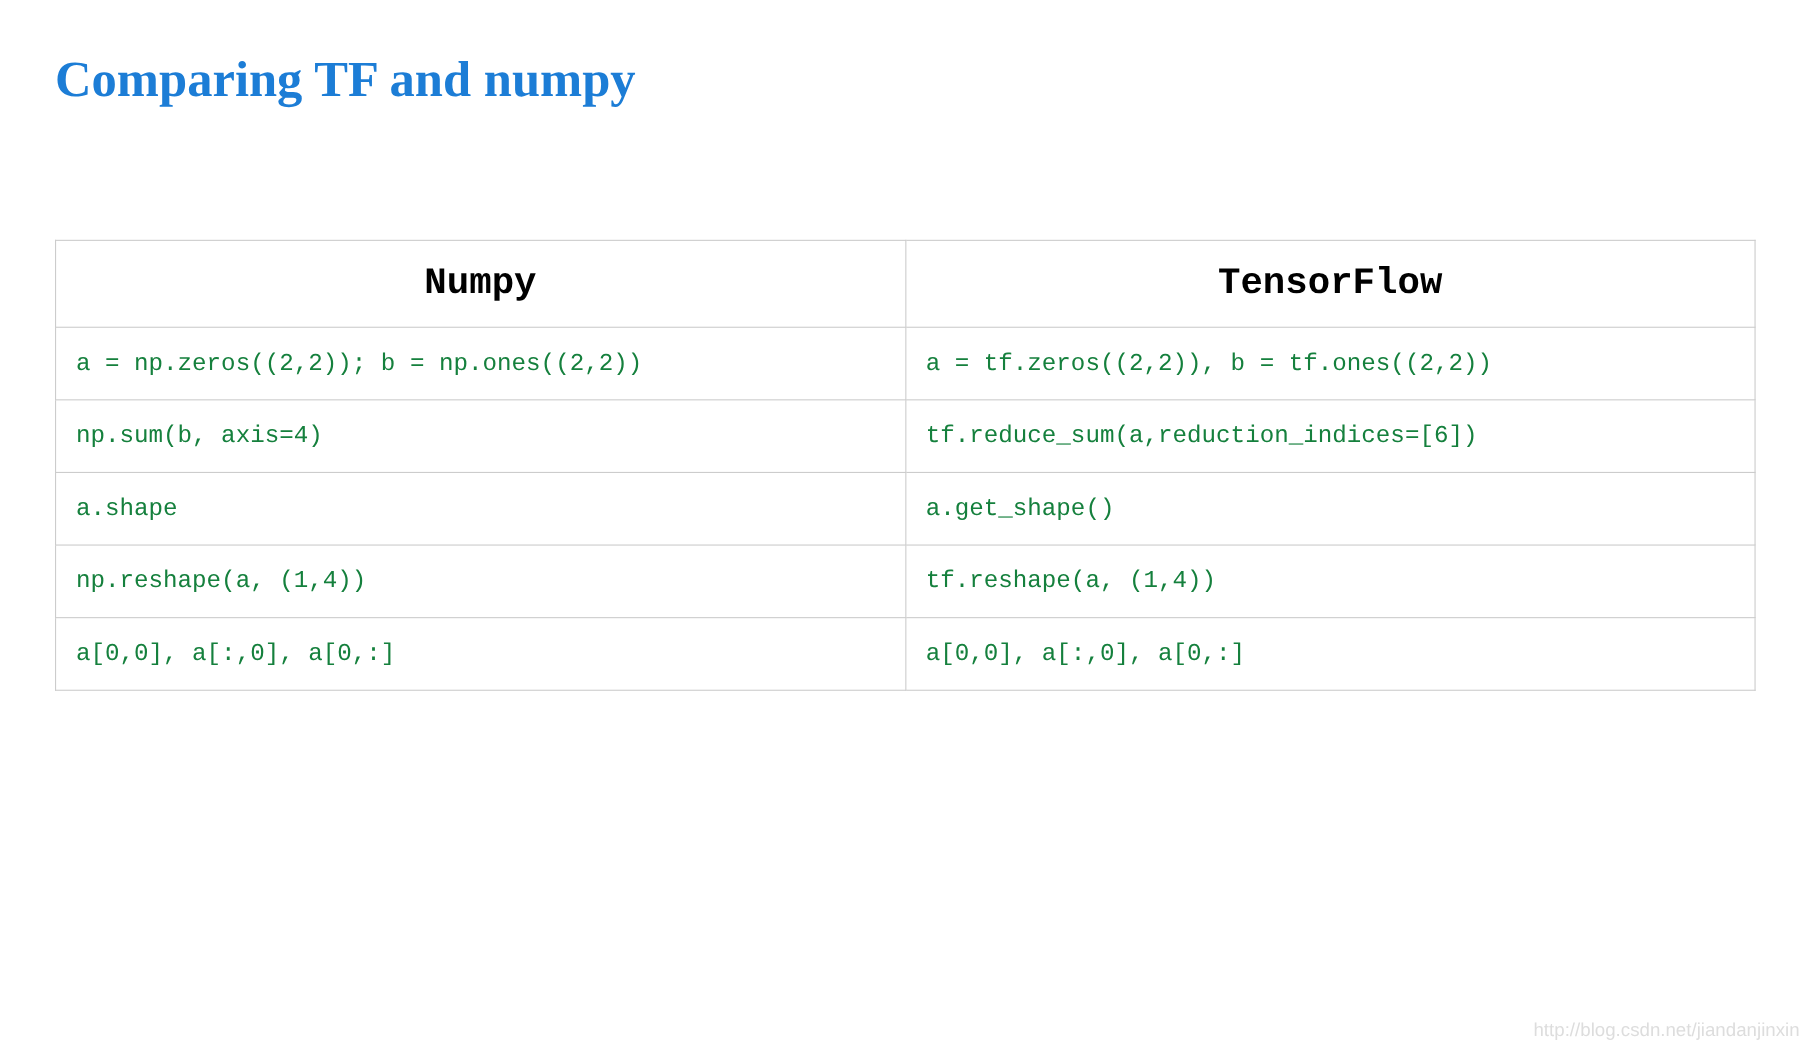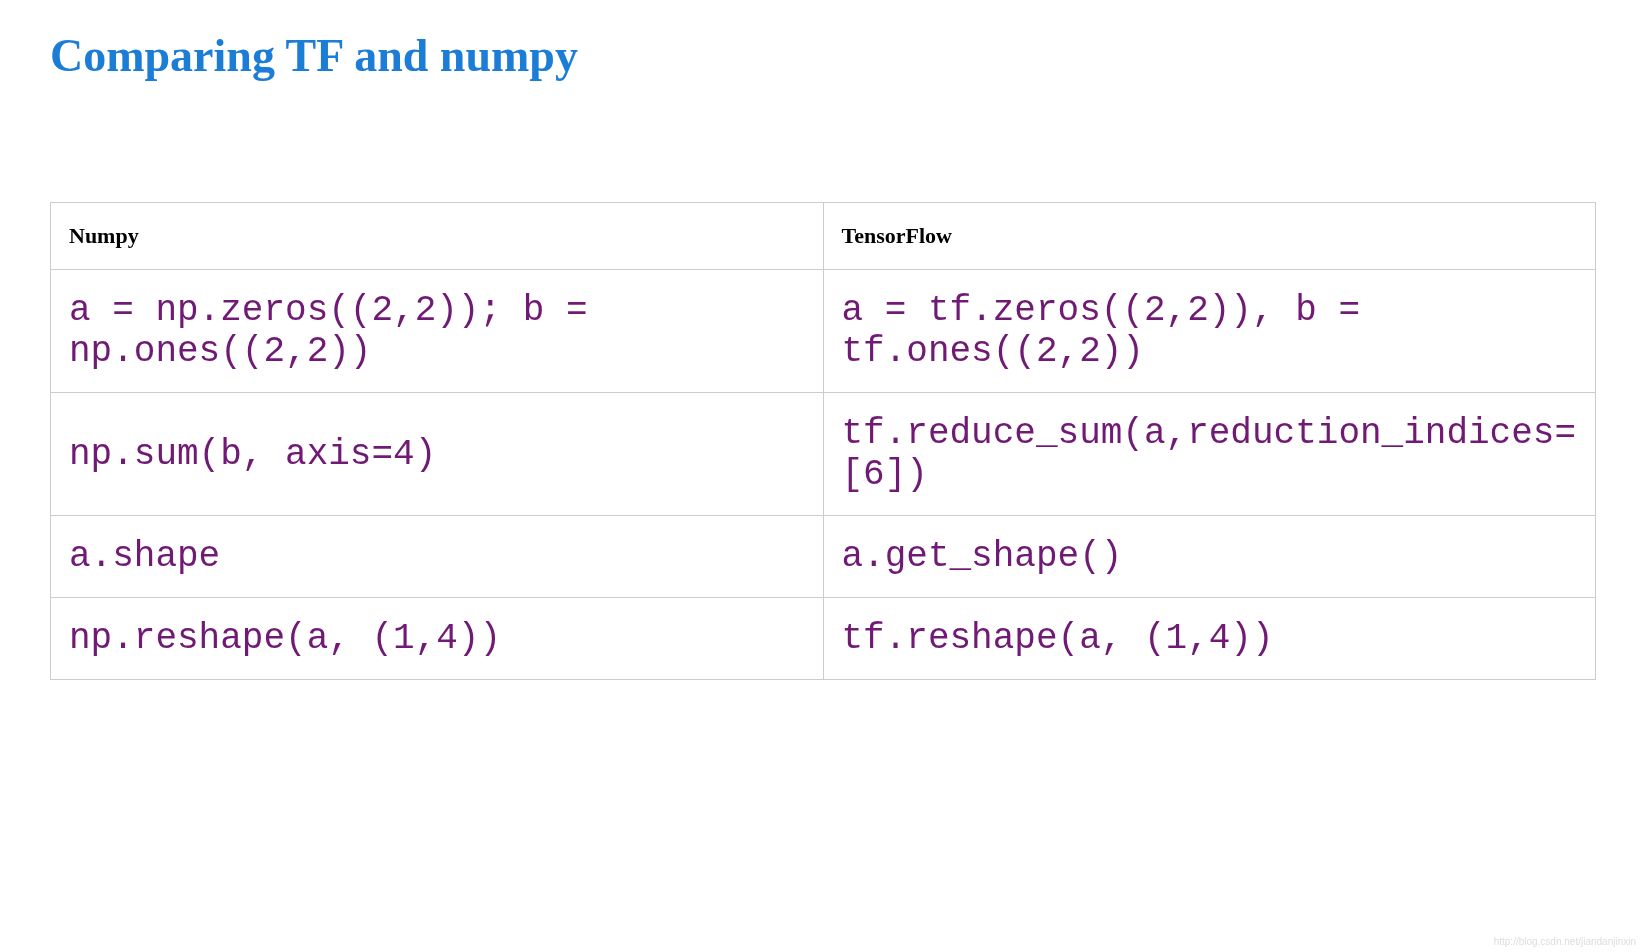--- a/index.html
+++ b/index.html
@@ -7,49 +7,50 @@
       margin: 0;
       padding: 25px 50px;
       background: #ffffff;
     }
     .title {
       font-family: "Comic Sans MS", "Comic Sans", cursive;
       font-size: 46px;
       font-weight: bold;
       color: #1c7dd6;
       margin-bottom: 120px;
-      margin-top: 4px;
+      margin-top: 20px;
     }
     table {
       border-collapse: collapse;
       width: 100%;
       table-layout: fixed;
     }
     th, td {
       border: 1px solid #cccccc;
       padding: 20px 18px;
       text-align: left;
       vertical-align: middle;
     }
     th {
       font-weight: bold;
-      font-size: 22px;
+      font-size: 34px;
       color: #000000;
-      font-family: Liberation Serif, serif;
+      font-family: Liberation Mono, monospace;
+      text-align: center;
     }
     td {
       font-family: Consolas, "Courier New", monospace;
-      font-size: 36px;
-      color: #701a75;
+      font-size: 22px;
+      color: #15803d;
     }
     .watermark {
       position: fixed;
       right: 10px;
       bottom: 5px;
-      font-size: 10px;
+      font-size: 17px;
       color: #dddddd;
       font-family: Arial, sans-serif;
     }
   </style>
 </head>
 <body>
 
 <h1 class="title">Comparing TF and numpy</h1>
 
 <table>
@@ -69,16 +70,20 @@
       <td>tf.reduce_sum(a,reduction_indices=[6])</td>
     </tr>
     <tr>
       <td>a.shape</td>
       <td>a.get_shape()</td>
     </tr>
     <tr>
       <td>np.reshape(a, (1,4))</td>
       <td>tf.reshape(a, (1,4))</td>
     </tr>
+    <tr>
+      <td>a[0,0], a[:,0], a[0,:]</td>
+      <td>a[0,0], a[:,0], a[0,:]</td>
+    </tr>
   </tbody>
 </table>
 
 <div class="watermark">http://blog.csdn.net/jiandanjinxin</div>
 
 </body></html>

